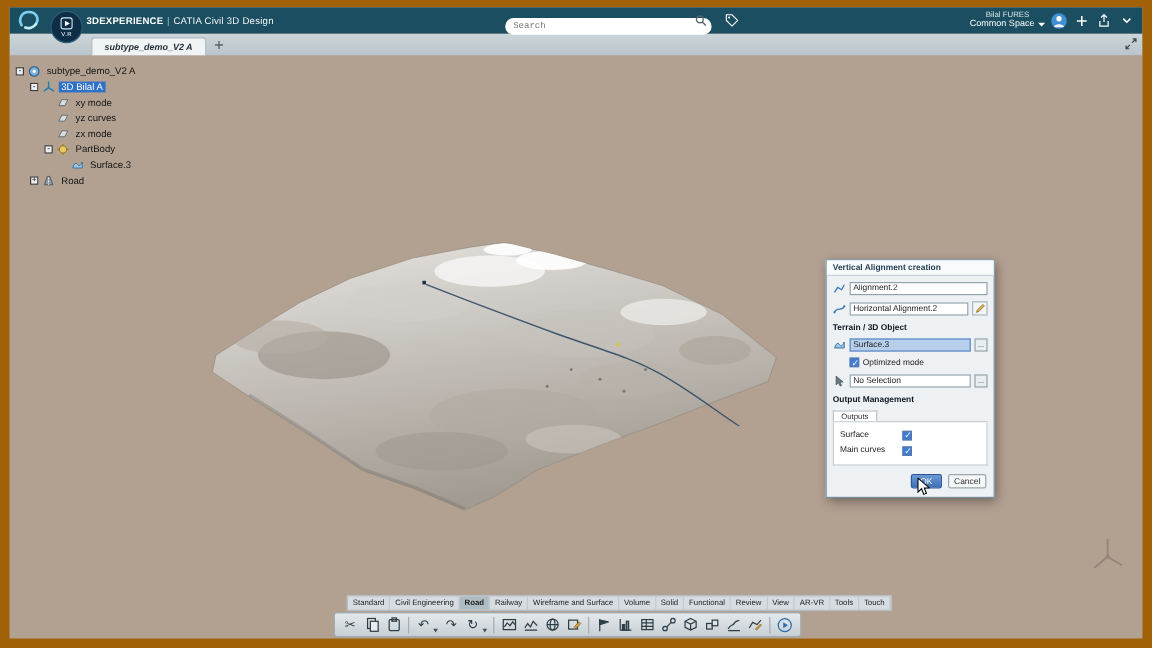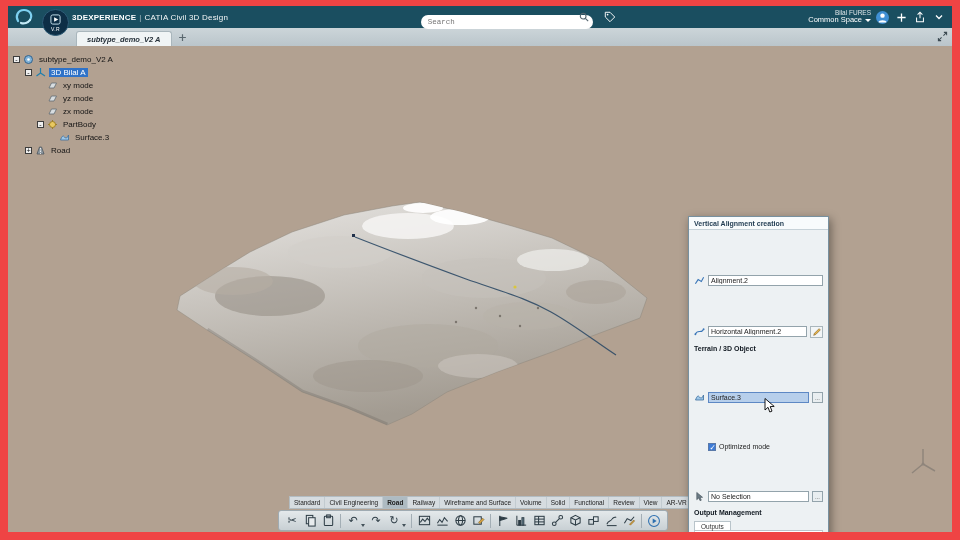--- a/index.html
+++ b/index.html
@@ -1,33 +1,33 @@
 <!DOCTYPE html>
 <html><head>
 <meta charset="utf-8">
 <style>
   * { box-sizing: border-box; margin: 0; padding: 0; }
   html,body { background:#000; }
   body { width:960px; height:540px; font-family:"Liberation Sans", sans-serif; overflow:hidden; position:relative; }
-  .screen { position:absolute; left:0; top:0; width:960px; height:540px; background:#ef4444; }
+  .screen { position:absolute; left:0; top:0; width:960px; height:540px; background:#a16207; }
   .app { position:absolute; left:8px; top:6px; width:944px; height:526px; background:#b2a191; overflow:hidden; }
 
   
   .topbar { position:relative; height:22px; background:#1a4e60; display:flex; align-items:center; padding:0 6px; gap:5px; color:#fff; z-index:30; }
   .badge-slot { width:28px; flex:none; }
   .brand { font-size:8px; white-space:nowrap; letter-spacing:.2px; }
   .brand .b1 { font-weight:bold; }
   .brand .b2 { opacity:.6; margin:0 3px; }
   .brand .b3 { font-weight:normal; opacity:.95; }
   .flexsp { flex:1; }
   .search-wrap { position:relative; width:172px; height:14px; flex:none; }
   .search { width:100%; height:100%; border:none; border-radius:7px; background:#fff; font-size:7.5px; padding:0 16px 0 7px; color:#333; outline:none; font-family:Liberation Mono, monospace; }
   .search-icon { position:absolute; right:4px; top:2px; display:flex; }
   .tag-btn { margin-left:6px; display:flex; }
-  .user-block { text-align:right; line-height:1.15; cursor:default; }
+  .user-block { text-align:center; line-height:1.15; cursor:default; }
   .uname { font-size:6.5px; opacity:.85; }
   .uspace { font-size:7.5px; display:flex; align-items:center; justify-content:flex-end; gap:3px; }
   .chev { width:0; height:0; border-left:3px solid transparent; border-right:3px solid transparent; border-top:3px solid #fff; }
   .avatar { width:13px; height:13px; border-radius:50%; background:#3f8fd4; overflow:hidden; display:flex; align-items:center; justify-content:center; flex:none; }
   .hbtn { width:14px; height:14px; display:flex; align-items:center; justify-content:center; flex:none; }
   .app-badge { position:absolute; left:34px; top:3px; width:27px; height:27px; border-radius:50%; background:#0d2e46; border:1px solid #2e5d78; z-index:40; display:flex; flex-direction:column; align-items:center; justify-content:center; color:#fff; }
   .badge-label { font-size:5px; margin-top:1px; letter-spacing:.3px; }
 
   
   .tabbar { position:relative; height:18px; background:linear-gradient(#ccd5d9,#bac5cb); display:flex; align-items:flex-end; padding-left:68px; z-index:20; }
@@ -48,21 +48,21 @@
   .exp.plus::after { content:"+"; margin-top:-1px; }
   .exp.none { visibility:hidden; }
   .ticon { width:11px; height:11px; margin-right:3px; display:flex; flex:none; }
   .tlabel { white-space:nowrap; padding:0 2px; }
   .tlabel.sel { background:#2e72c8; color:#fff; }
 
   
   .dialog { position:absolute; left:680px; top:170px; width:141px; background:#edf1f3; border:1px solid #77909f; box-shadow:2px 3px 9px rgba(0,0,0,.4); z-index:10; color:#222; }
   .dlg-title { height:13px; background:#f8fbfc; border-bottom:1px solid #c7d2d8; font-size:7px; font-weight:bold; color:#1f3a50; display:flex; align-items:center; padding:0 5px; }
   .dlg-body { padding:5px 5px 0; }
-  .frow { display:flex; align-items:flex-start; gap:3px; margin-bottom:5px;margin-top:40px; }
+  .frow { display:flex; align-items:flex-end; gap:3px; margin-bottom:5px; }
   .ficon { width:11px; height:11px; flex:none; display:flex; }
   .fin { flex:1; height:11px; border:1px solid #93a3ab; background:#fff; font-size:7px; padding:0 2px; color:#222; min-width:0; font-family:"Liberation Sans",sans-serif; }
   .fin.hl { background:#b7cfeb; border-color:#5d88c4; }
   .browse { width:11px; height:11px; border:1px solid #93a3ab; background:#e9eef0; font-size:6px; line-height:1; padding:0; color:#333; }
   .pencil-btn { width:13px; height:12px; border:1px solid #a9b6bc; background:#f2f5f6; display:flex; align-items:center; justify-content:center; flex:none; }
   .fsection { font-weight:bold; font-size:7px; margin:7px 0 5px; color:#101820; }
   .chkrow { margin-left:14px; margin-bottom:6px; }
   .checkbox { width:8px; height:8px; border:1px solid #5a79a8; background:#3e7cd6; position:relative; flex:none; display:inline-block; }
   .checkbox::after { content:"✓"; position:absolute; left:.5px; top:-1.5px; font-size:7.5px; color:#fff; }
   .chklabel { font-size:7px; }
@@ -248,21 +248,21 @@
             </span>
         <span class="tlabel">xy mode</span>
       </div>
       <div class="trow lvl2">
         <span class="exp none"></span>
         <span class="ticon">
               <svg width="11" height="11" viewBox="0 0 11 11">
                 <path d="M2 8 L4.5 3 L9.5 3 L7 8 Z" fill="#d8dde0" stroke="#5f6b72" stroke-width="0.8"></path>
               </svg>
             </span>
-        <span class="tlabel">yz mode</span>
+        <span class="tlabel">yz curves</span>
       </div>
       <div class="trow lvl2">
         <span class="exp none"></span>
         <span class="ticon">
               <svg width="11" height="11" viewBox="0 0 11 11">
                 <path d="M2 8 L4.5 3 L9.5 3 L7 8 Z" fill="#d8dde0" stroke="#5f6b72" stroke-width="0.8"></path>
               </svg>
             </span>
         <span class="tlabel">zx mode</span>
       </div>

